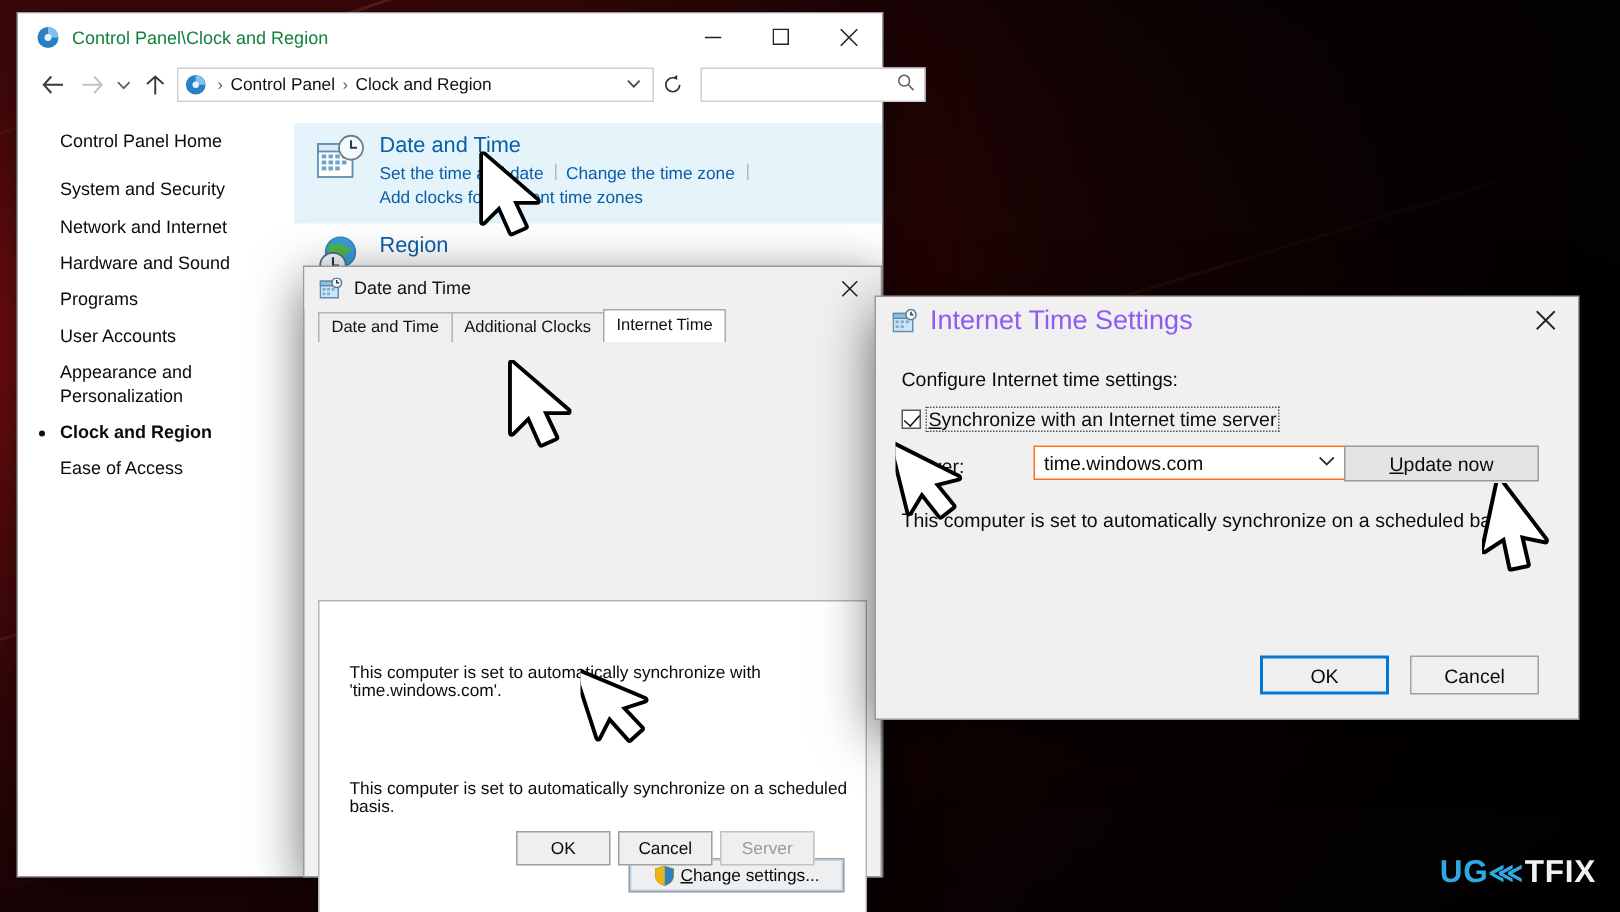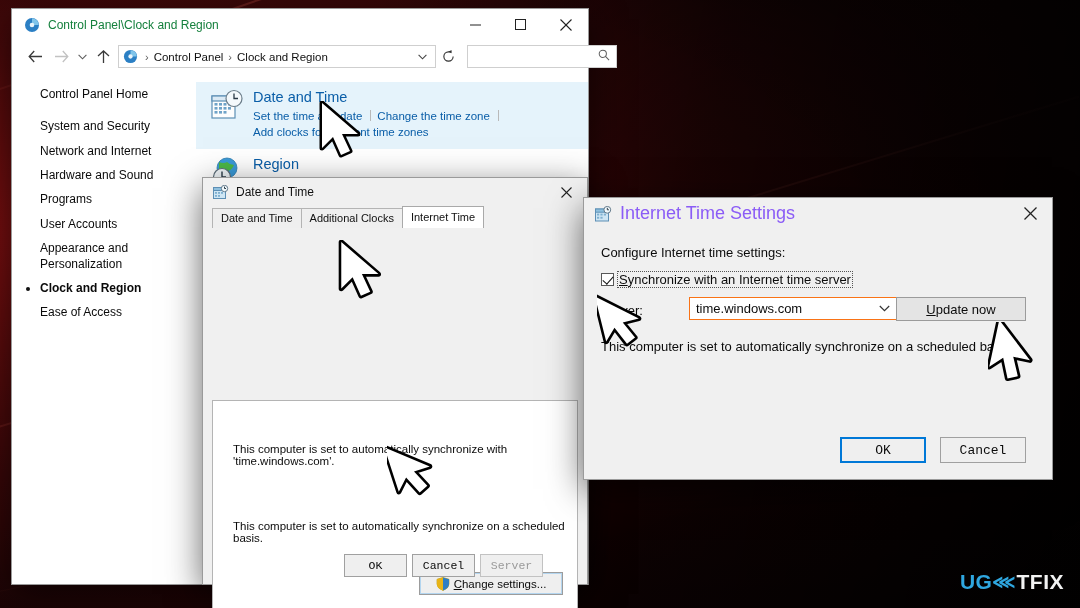--- a/index.html
+++ b/index.html
@@ -111,21 +111,21 @@
     display:flex; align-items:center; justify-content:center;
     font-size:11.5px; color:#0b0b0b; box-shadow:0 0 0 1px #b3d5ef inset;
   }
   #dt-change-settings .shield { width:14px; height:14px; margin-right:4px; flex:none; }
   #dt-change-settings u { text-decoration:underline; }
 
   #dt-footer { position:absolute; left:0; right:0; bottom:0; height:40px; }
   .btn {
     height:23px; width:63px; background:#efefef; border:1px solid #a0a0a0;
     font-size:11.5px; color:#0b0b0b; display:flex; align-items:center; justify-content:center;
-    font-family:Liberation Mono, monospace;
+    font-family:Liberation Sans, sans-serif;
   }
   .btn.disabled { color:#9a9a9a; border-color:#c2c2c2; background:#efefef; }
   .btn.default { border:2px solid #0078d7; }
   #dt-footer .btn { position:absolute; top:10px; }
   #dt-ok { right:180px; }
   #dt-cancel { right:112px; }
   #dt-apply { right:44px; }
 
   
   #its-dialog { left:584px; top:198px; width:468px; height:281px; background:#f0f0f0; }

